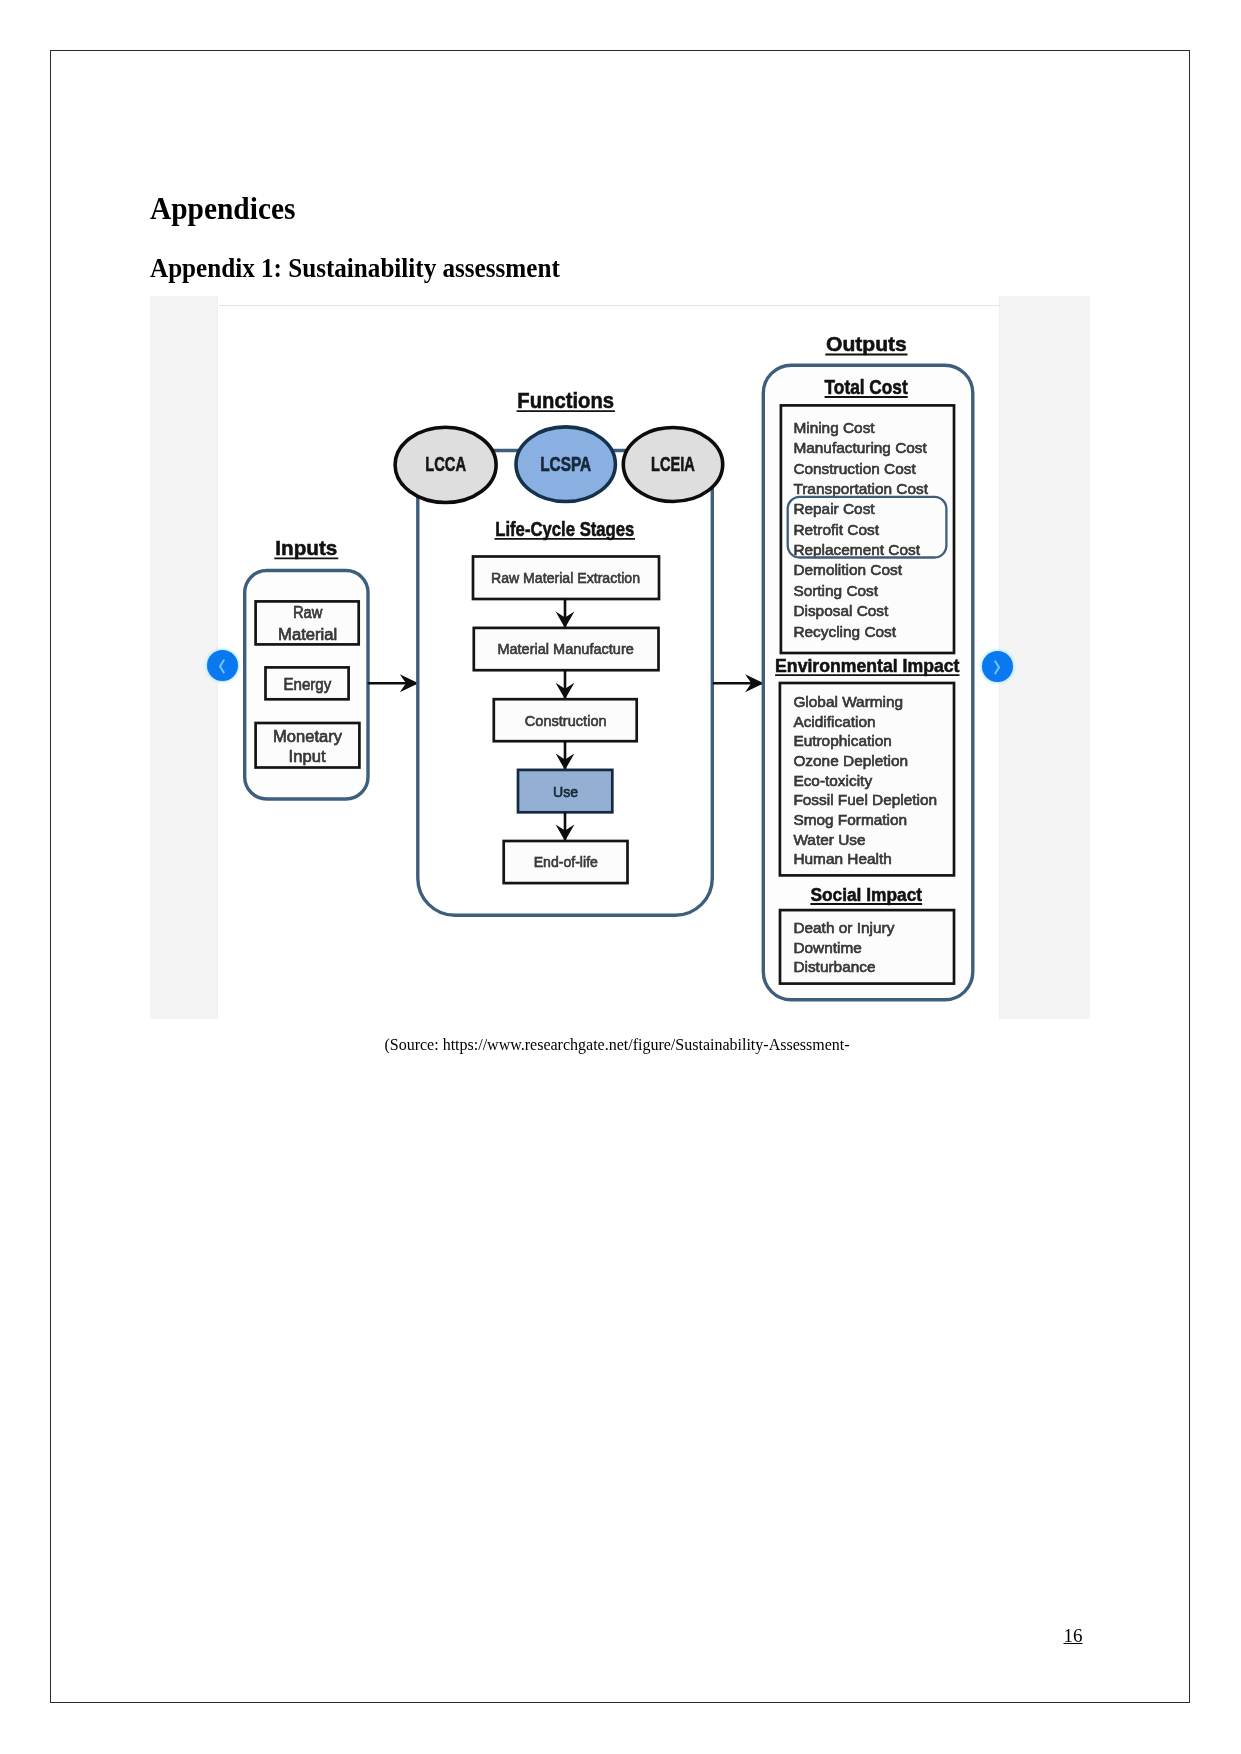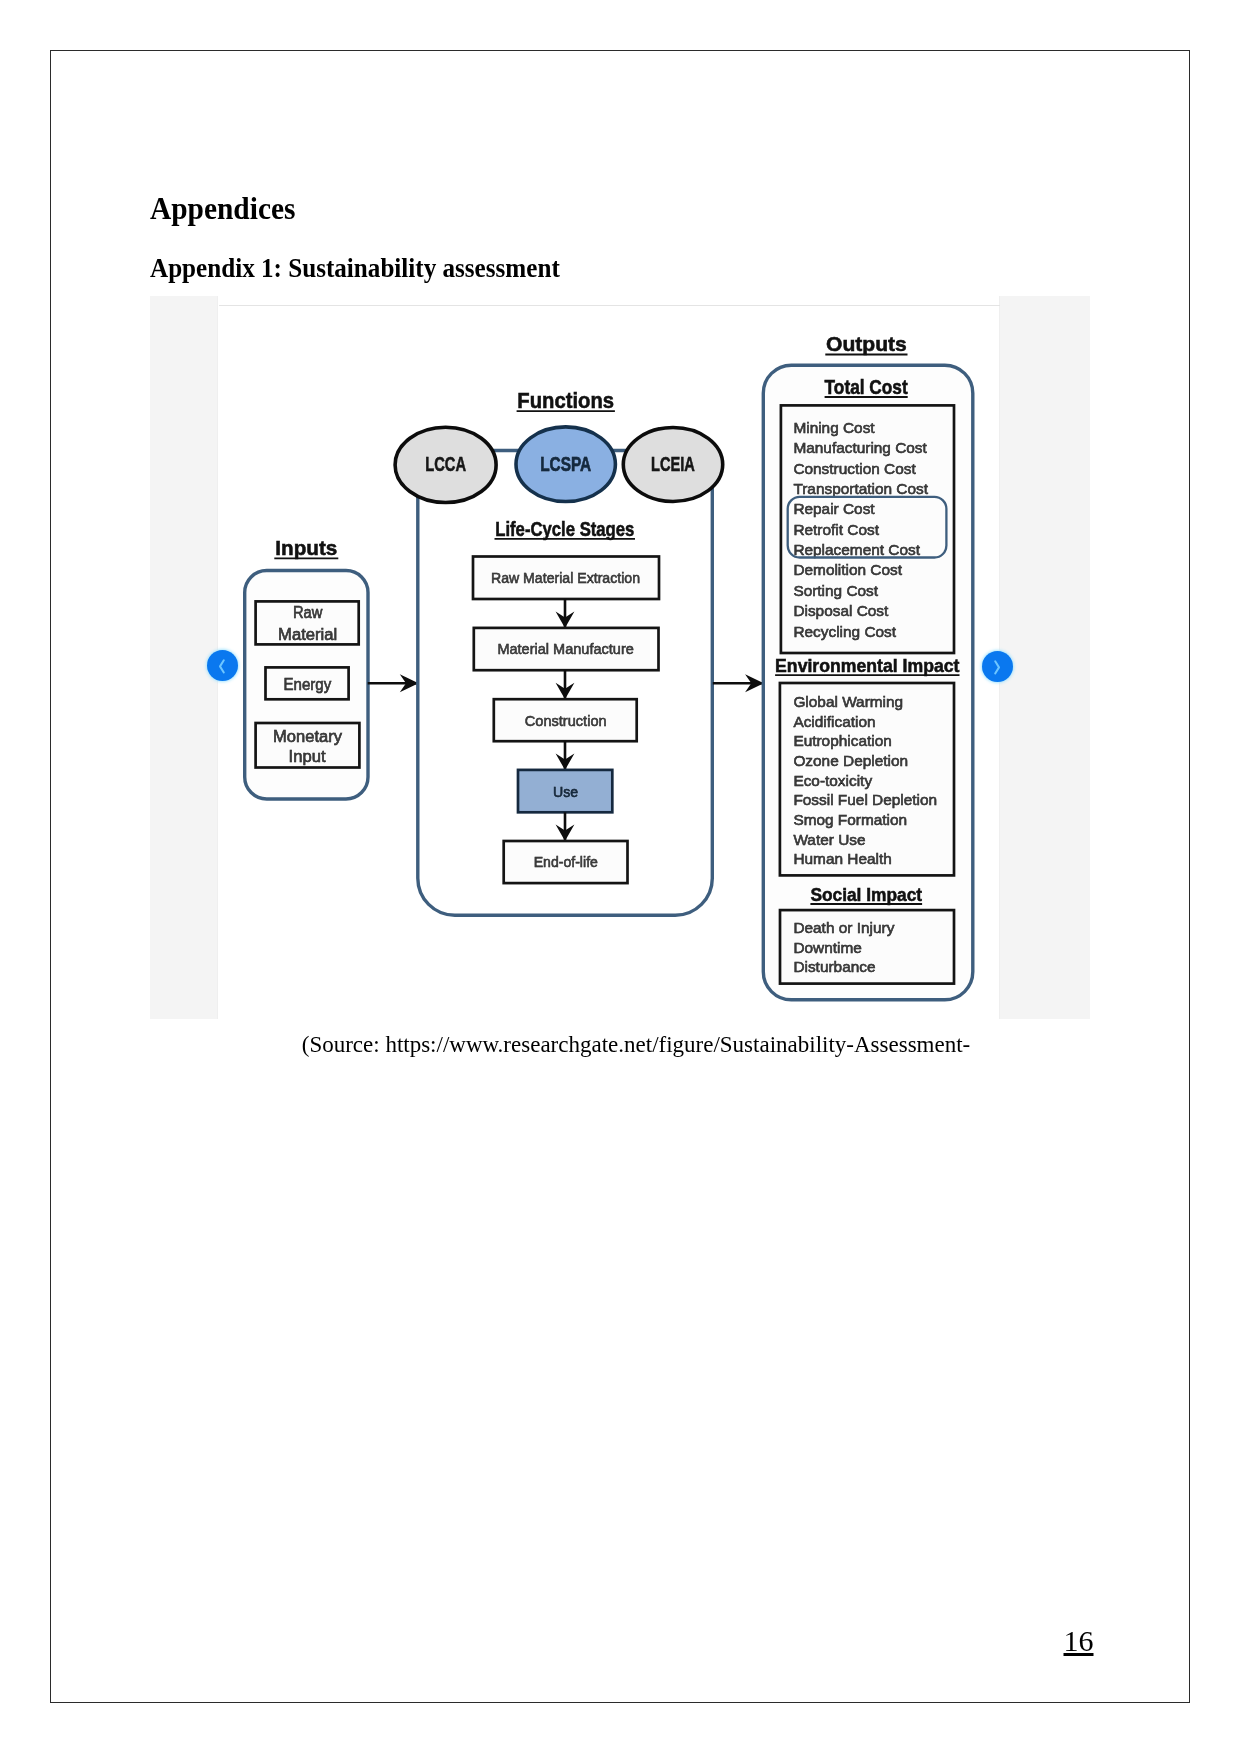--- a/index.html
+++ b/index.html
@@ -23,23 +23,23 @@
   #diagram{position:absolute;left:0;top:0;width:940px;height:723.5px;overflow:visible;}
   #diagram text{-webkit-font-smoothing:antialiased;paint-order:stroke fill;
       stroke-width:0.52px;stroke:currentColor;}
   #diagram,#caption,.hd,#pagenum{transform:translateZ(0);}
   .nav-btn{position:absolute;width:31px;height:31px;border-radius:50%;
       background:#0a78ef;box-shadow:0 0 3px 1px rgba(150,225,255,.85);}
   .nav-btn svg{position:absolute;left:0;top:0;}
   #nav-left{left:207px;top:650px;}
   #nav-right{left:982px;top:651px;}
   
-  #caption{position:absolute;left:166px;top:1021.5px;width:940px;text-align:center;
-      font-size:23px;line-height:46.5px;}
-  #pagenum{position:absolute;left:1063.5px;top:1626px;font-size:30px;line-height:1;text-decoration:underline;}
+  #caption{position:absolute;left:147px;top:1021.5px;width:940px;text-align:center;
+      font-size:16px;line-height:46.5px;}
+  #pagenum{position:absolute;left:1063.5px;top:1626px;font-size:19px;line-height:1;text-decoration:underline;}
 </style>
 </head>
 <body>
 
 <div id="page-border"></div>
 
 <div class="hd" id="h-appendices">Appendices</div>
 <div class="hd" id="h-appendix1">Appendix 1: Sustainability assessment</div>
 
 <div id="figure">

